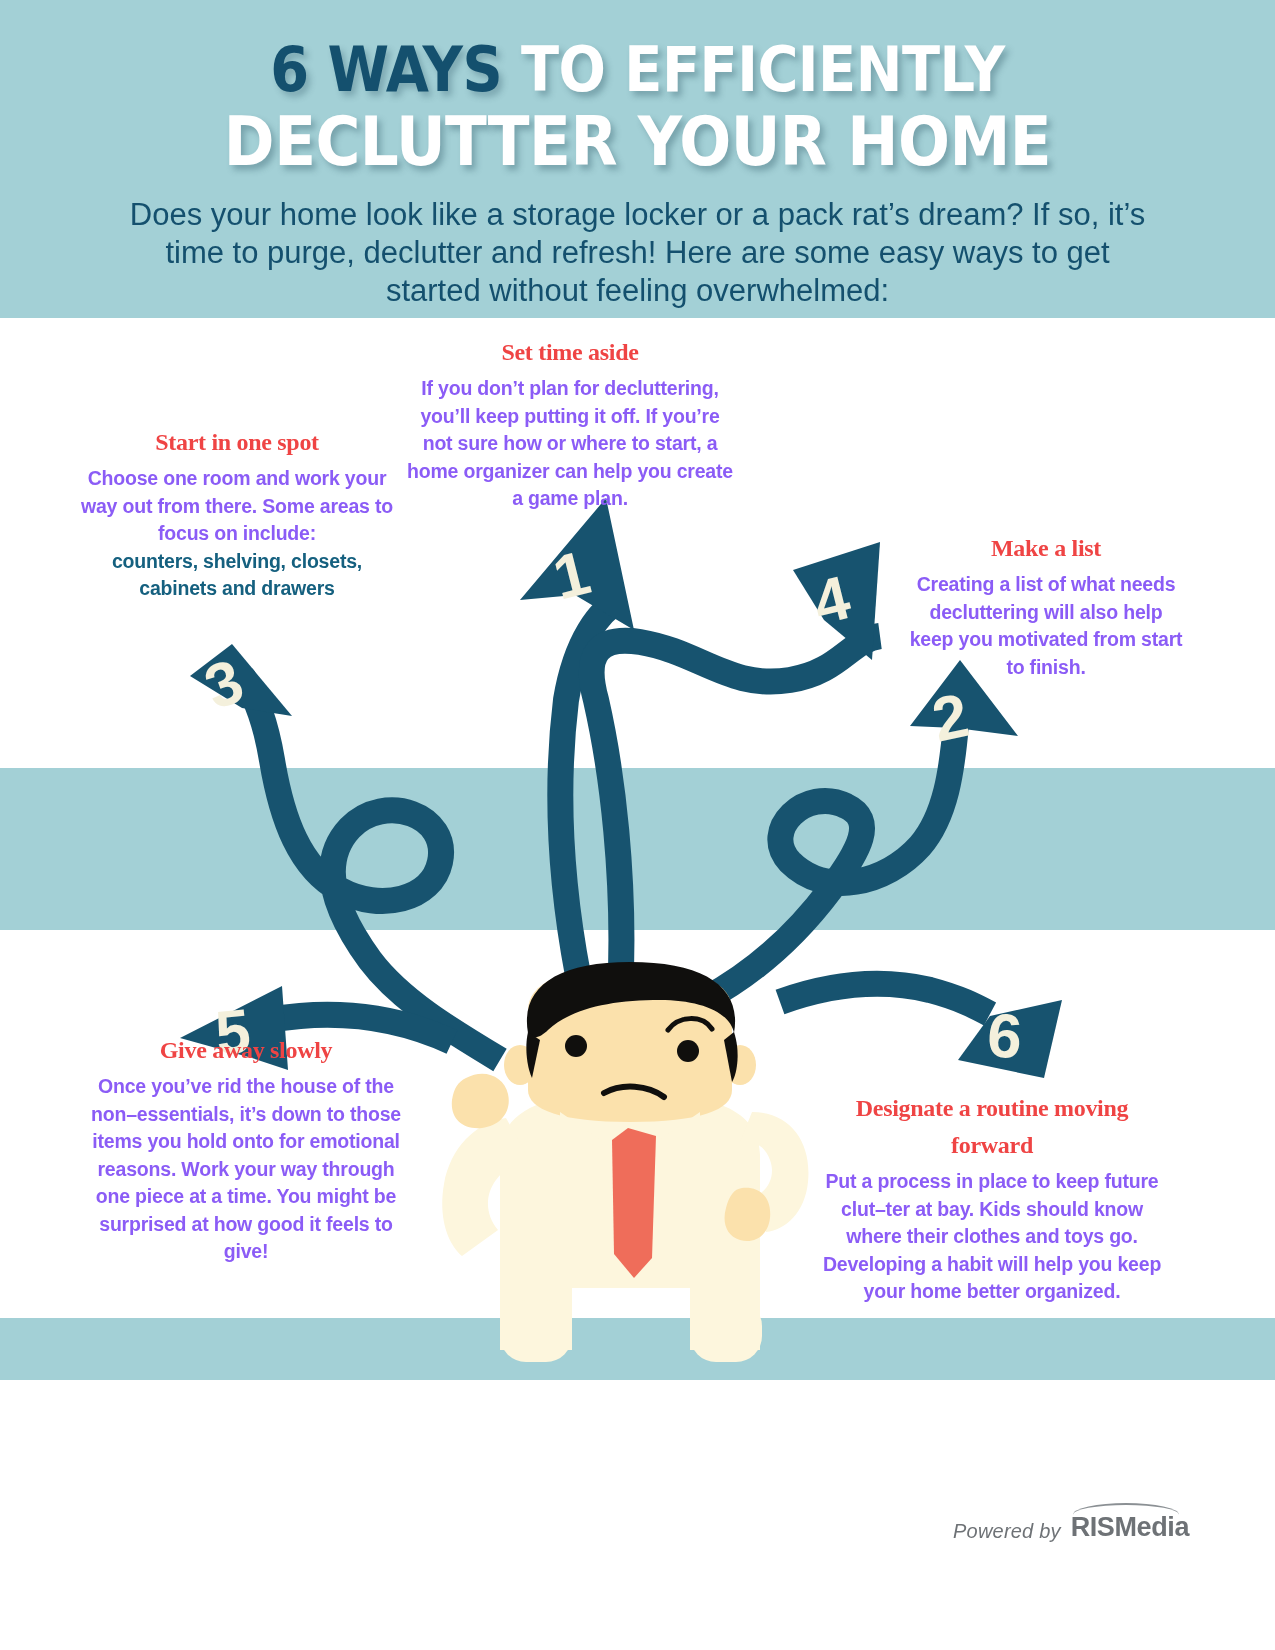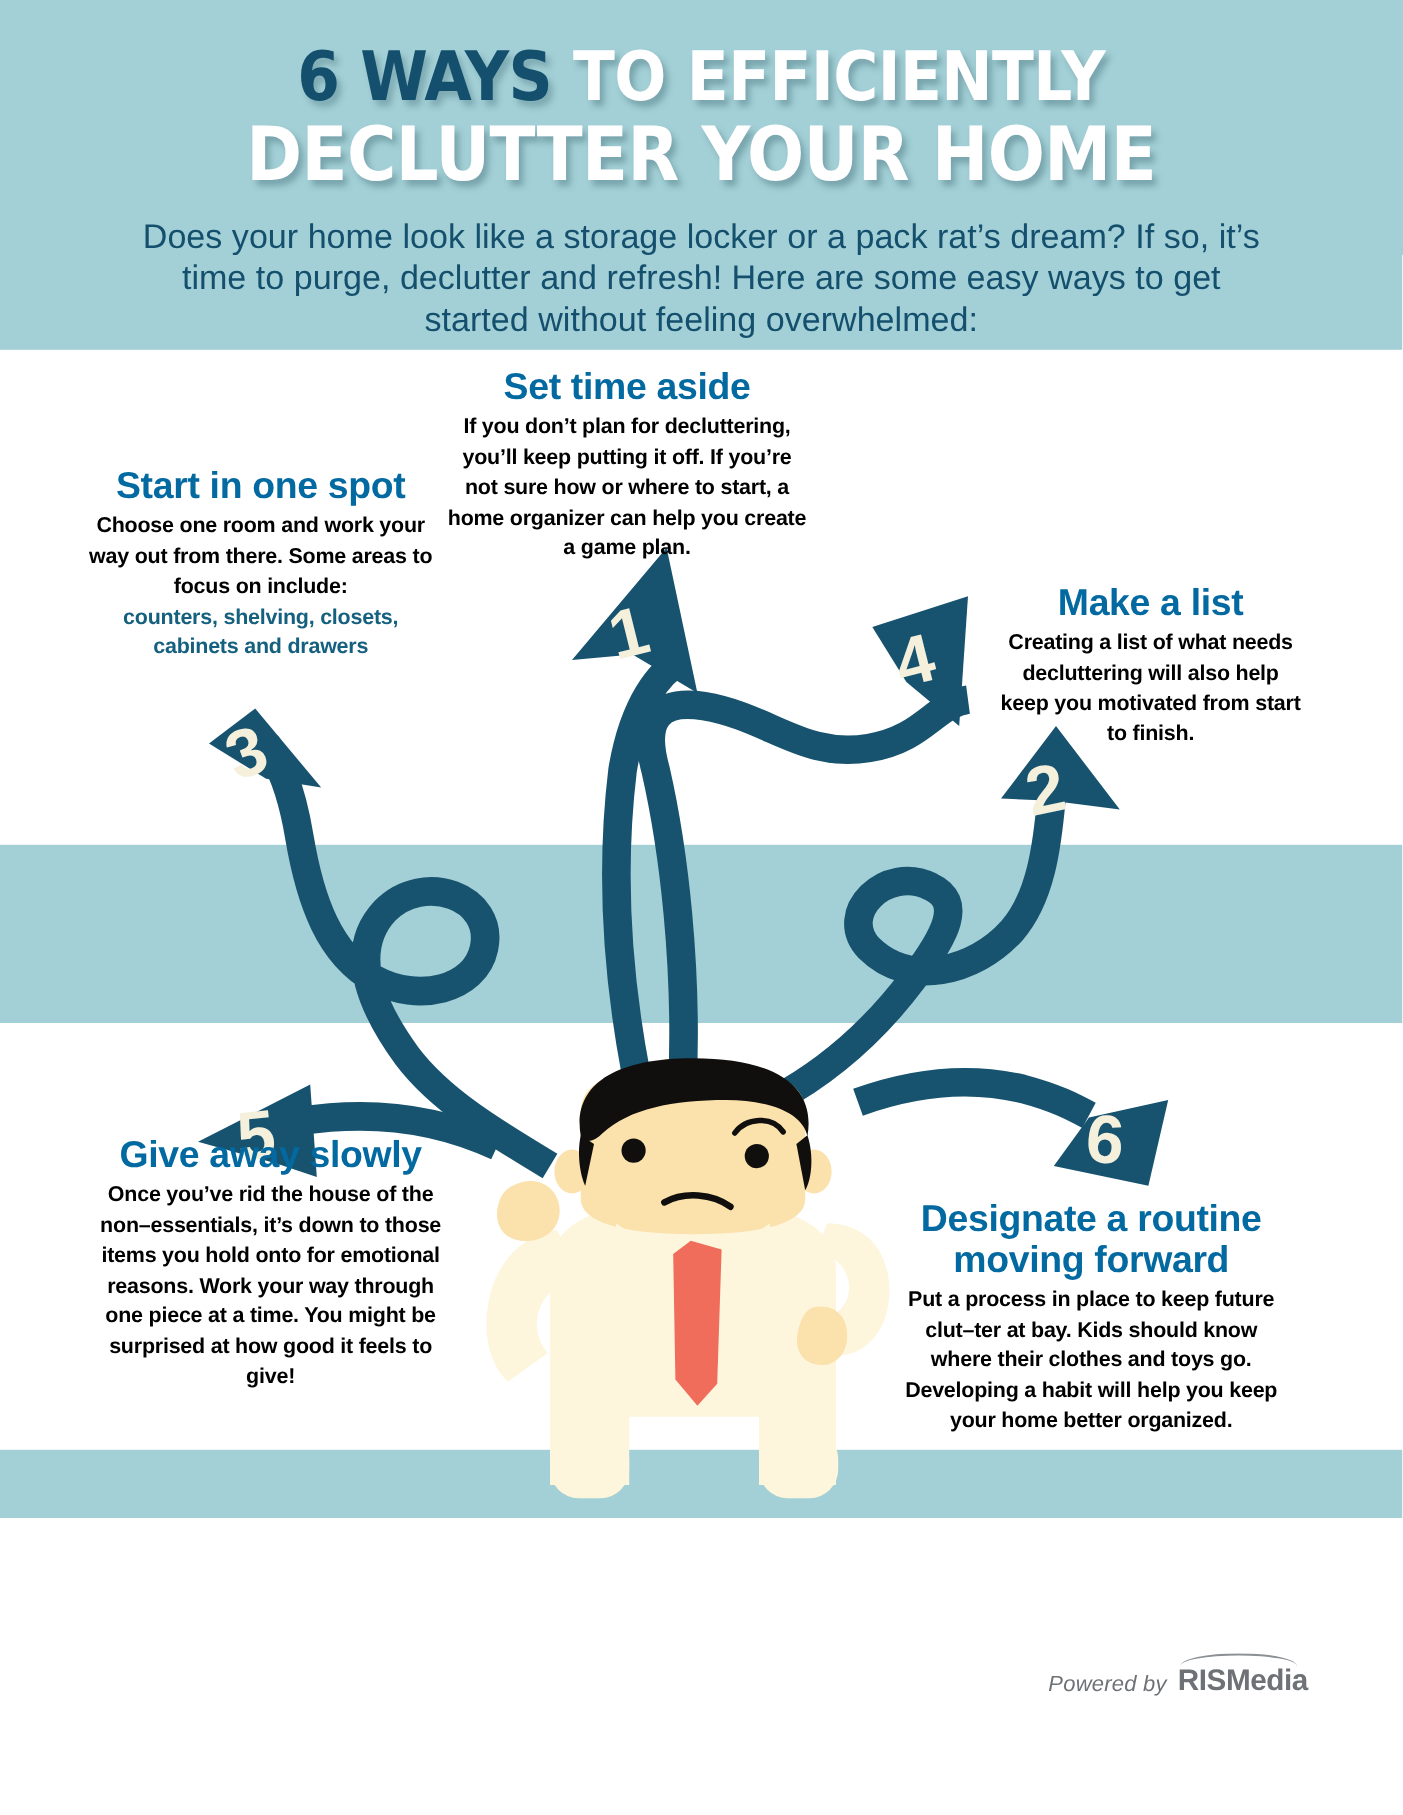--- a/index.html
+++ b/index.html
@@ -26,26 +26,26 @@
   .title .l2{display:block;font-size:68px;}
   .subtitle{
     position:absolute;left:120px;top:196px;width:1035px;text-align:center;
     color:#14506e;font-size:31px;line-height:38px;font-weight:400;
     font-family:"Liberation Sans Narrow","Liberation Sans",sans-serif;font-stretch:condensed;
   }
 
   
   .tip{position:absolute;text-align:center;}
   .tip h2{
-    margin:0 0 4px 0;color:#0369a1;font-weight:bold;
-    font-family:Liberation Sans, sans-serif;font-stretch:condensed;
-    font-size:34px;line-height:37px;letter-spacing:-.3px;
+    margin:0 0 4px 0;color:#ef4444;font-weight:bold;
+    font-family:Liberation Serif, serif;font-stretch:condensed;
+    font-size:24px;line-height:37px;letter-spacing:-.3px;
   }
   .tip p{
-    margin:0;color:#000000;font-weight:bold;
+    margin:0;color:#8b5cf6;font-weight:bold;
     font-family:"Liberation Sans Narrow","Liberation Sans",sans-serif;font-stretch:condensed;
     font-size:19.5px;line-height:27.5px;letter-spacing:-.2px;
   }
   .tip p.hl{color:#15607f;}
 
   #tip-start{left:72px;top:424px;width:330px;}
   #tip-settime{left:405px;top:334px;width:330px;}
   #tip-trash{left:748px;top:334px;width:432px;}
   #tip-list{left:908px;top:530px;width:276px;}
   #tip-give{left:86px;top:1032px;width:320px;}

